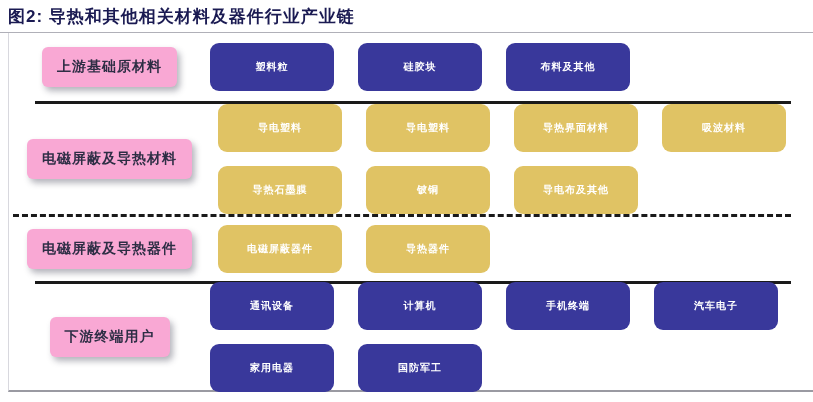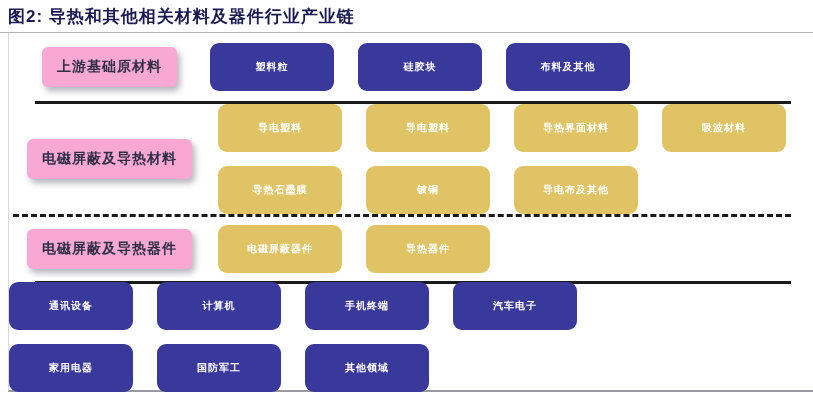--- a/index.html
+++ b/index.html
@@ -95,29 +95,31 @@
         <div class="grid">
           <div class="node gold">电磁屏蔽器件</div>
           <div class="node gold">导热器件</div>
         </div>
       </div>
     </div>
 
     <div class="sep sep-solid"></div>
 
     <div class="row row-4">
+      <div class="label-col">
+        <div class="label-box">下游终端用户</div>
+      </div>
       <div class="lines">
         <div class="grid">
           <div class="node blue">通讯设备</div>
           <div class="node blue">计算机</div>
           <div class="node blue">手机终端</div>
           <div class="node blue">汽车电子</div>
         </div>
         <div class="grid">
           <div class="node blue">家用电器</div>
           <div class="node blue">国防军工</div>
-          <div class="node blue">其他领域</div>
         </div>
       </div>
     </div>
 
   </div>
 </div>
 
 </body></html>

